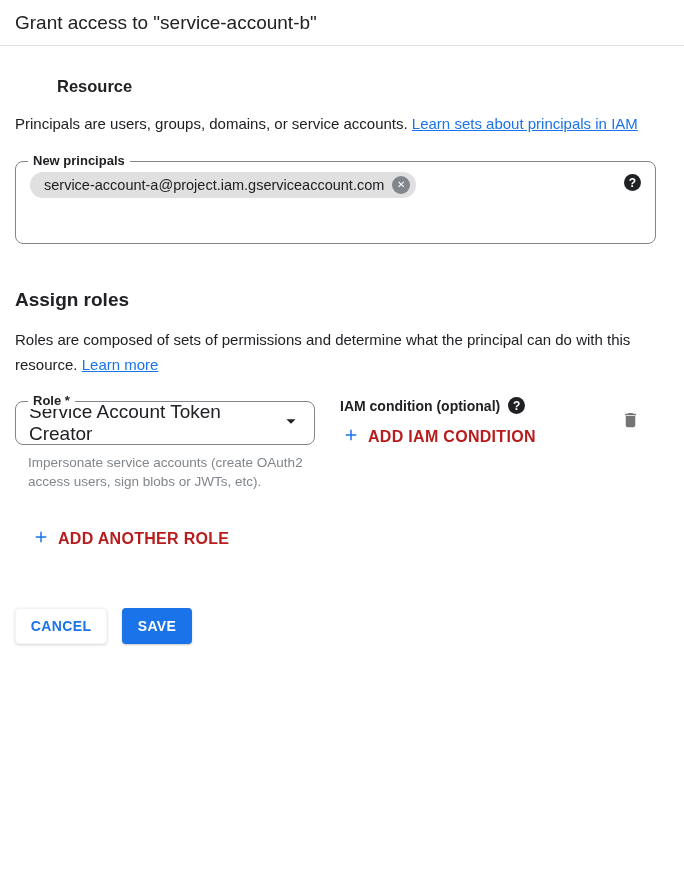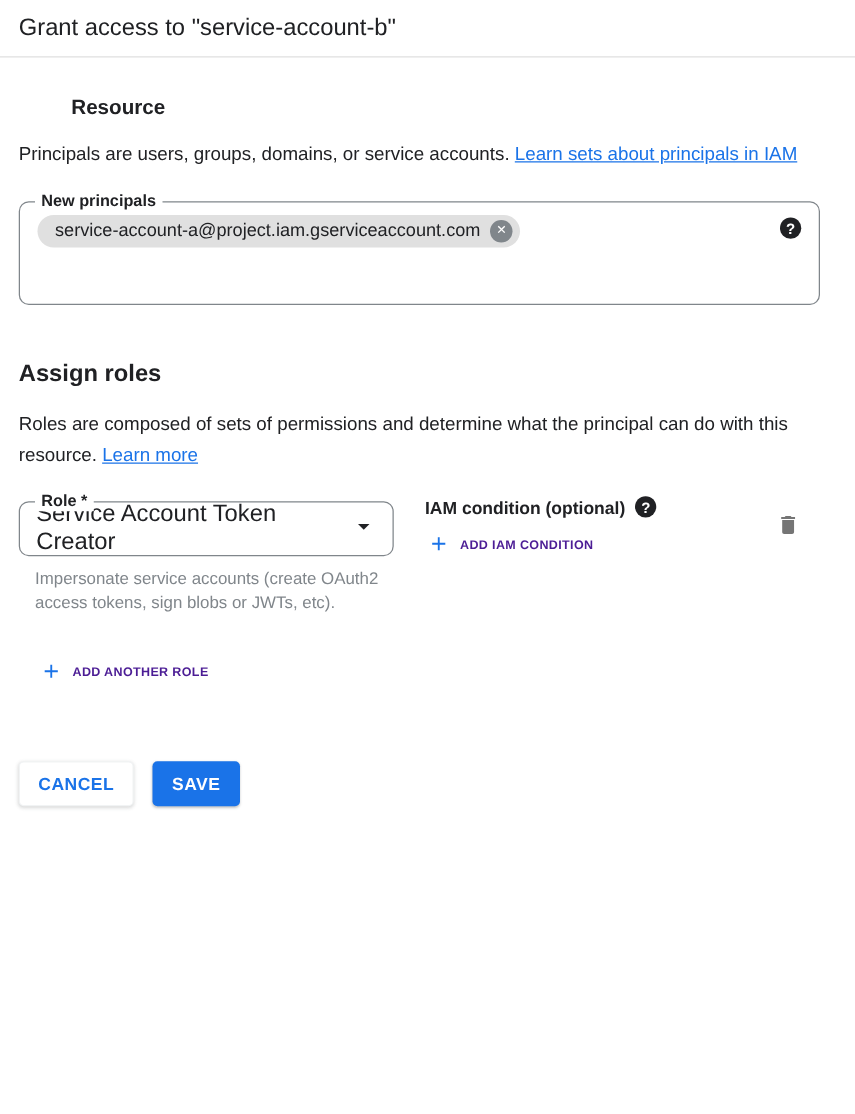--- a/index.html
+++ b/index.html
@@ -70,22 +70,22 @@
   .role-value { flex: 1; font-size: 19px; color: #202124; }
   .role-desc {
     margin: 8px 0 0 13px; width: 278px;
     font-size: 13.5px; line-height: 19px; color: #80868b;
   }
   .cond-col { margin-left: 25px; margin-top: -4px; }
   .cond-label-row { display: flex; align-items: center; gap: 8px; font-size: 14px; font-weight: 700; }
   .text-btn {
     display: inline-flex; align-items: center; gap: 8px;
     background: none; border: none; cursor: pointer;
-    color: #4c1d95; font-family: inherit;
-    font-size: 10px; font-weight: 700; letter-spacing: 0.3px;
+    color: #b91c1c; font-family: inherit;
+    font-size: 16px; font-weight: 700; letter-spacing: 0.3px;
   }
   .cond-col .text-btn { margin: 12px 0 0 2px; }
   .trash-btn { margin: 9px 16px 0 auto; background: none; border: none; cursor: pointer; padding: 0; }
 
   .add-role-btn { margin: 37px 0 0 17px; }
 
   
   .footer { margin-top: 58px; display: flex; gap: 15px; }
   .btn {
     height: 36px; border-radius: 4px; cursor: pointer;
@@ -134,21 +134,21 @@
       <div class="role-col">
         <div class="notched role-select">
           <span class="notch-label">Role *</span>
           <span class="role-value">Service Account Token Creator</span>
           <span>
             <svg width="22" height="22" viewBox="0 0 24 24" fill="#202124">
                 <path d="M7 10l5 5 5-5z"></path>
               </svg>
           </span>
         </div>
-        <div class="role-desc">Impersonate service accounts (create OAuth2 access tokens, sign blobs or JWTs, etc).</div>
+        <div class="role-desc">Impersonate service accounts (create OAuth2 access users, sign blobs or JWTs, etc).</div>
       </div>
 
       <div class="cond-col">
         <div class="cond-label-row">
           <span>IAM condition (optional)</span>
           <span class="help-dot">?</span>
         </div>
         <button class="text-btn">
           <span>
             <svg width="18" height="18" viewBox="0 0 24 24" fill="#1a73e8">

